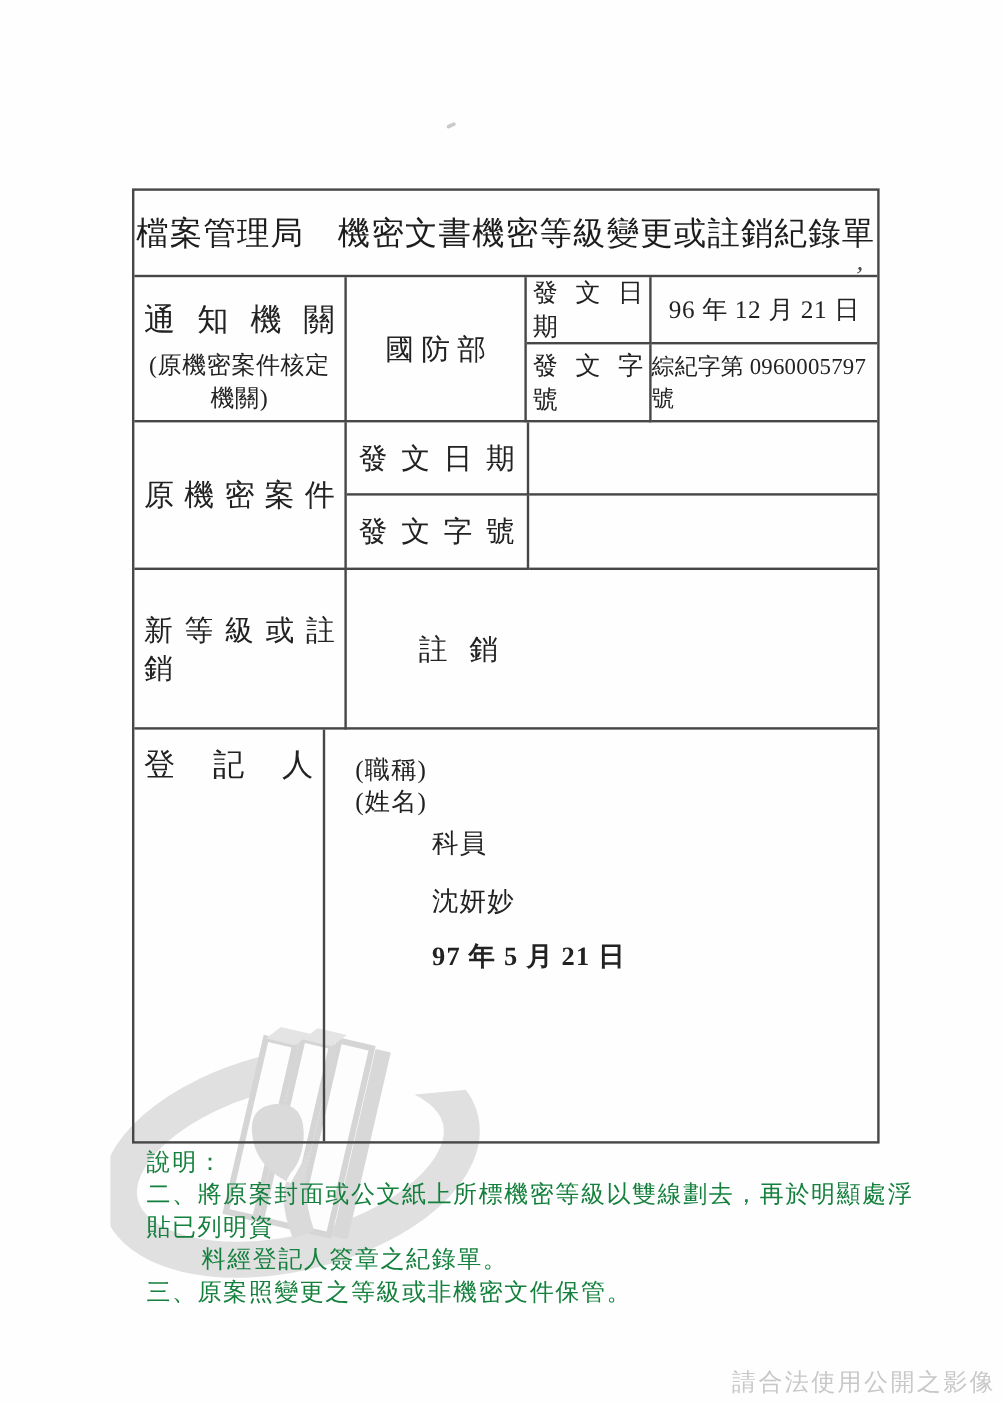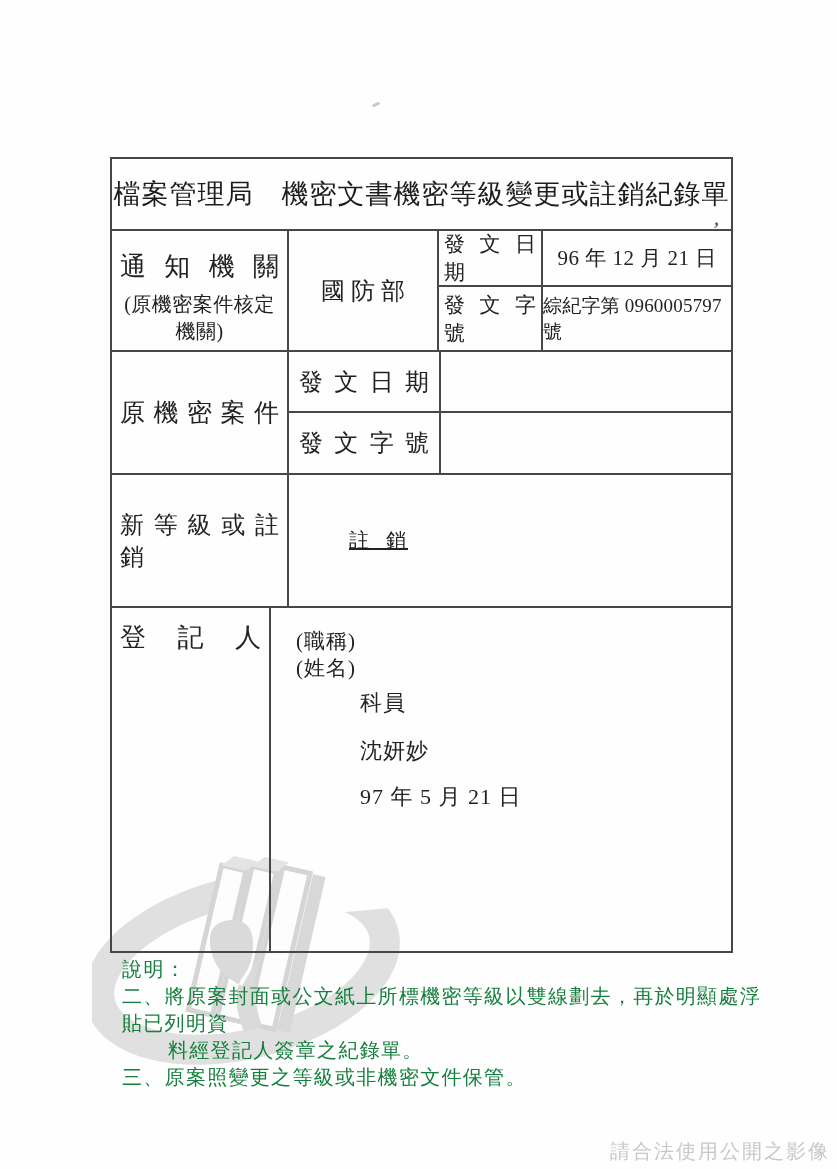--- a/index.html
+++ b/index.html
@@ -30,27 +30,27 @@
   .lbl26 { font-size:26px; }
   .lbl25 { font-size:25px; }
   .lbl24 { font-size:24px; }
   .lbl21 { font-size:21px; }
   .sub20 { font-size:20px; letter-spacing:0.5px; margin-top:7px; }
 
   .agency-val { font-size:24px; letter-spacing:6px; text-indent:6px; }
   .date-val { font-size:21px; letter-spacing:0.5px; }
   .num-val  { font-size:19px; letter-spacing:0.2px; }
 
-  .cancel-val { font-size:20px; word-spacing:8px; letter-spacing:2px;text-decoration:underline; }
+  .cancel-val { font-size:24px; word-spacing:8px; letter-spacing:2px; }
 
   .hint-line { font-size:21px; line-height:27px; letter-spacing:1px; }
   .entries { margin-left:64px; font-size:22px; line-height:30px; letter-spacing:1px; }
   .entry-title { margin-top:6px; }
   .entry-name  { margin-top:18px; }
-  .entry-date  { margin-top:16px; }
+  .entry-date  { margin-top:16px;font-weight:bold; }
 
   
   .notes { position:absolute; left:122px; top:956px; width:660px; color:#15803d; }
   .note-heading { font-size:20px; line-height:27px; letter-spacing:1.5px; margin-bottom:0; }
   .note-line { font-size:20px; line-height:27px; letter-spacing:1.3px; }
   .note-cont { padding-left:46px; }
 
   
   .copyright {
     position:absolute; right:7px; top:1138px;

